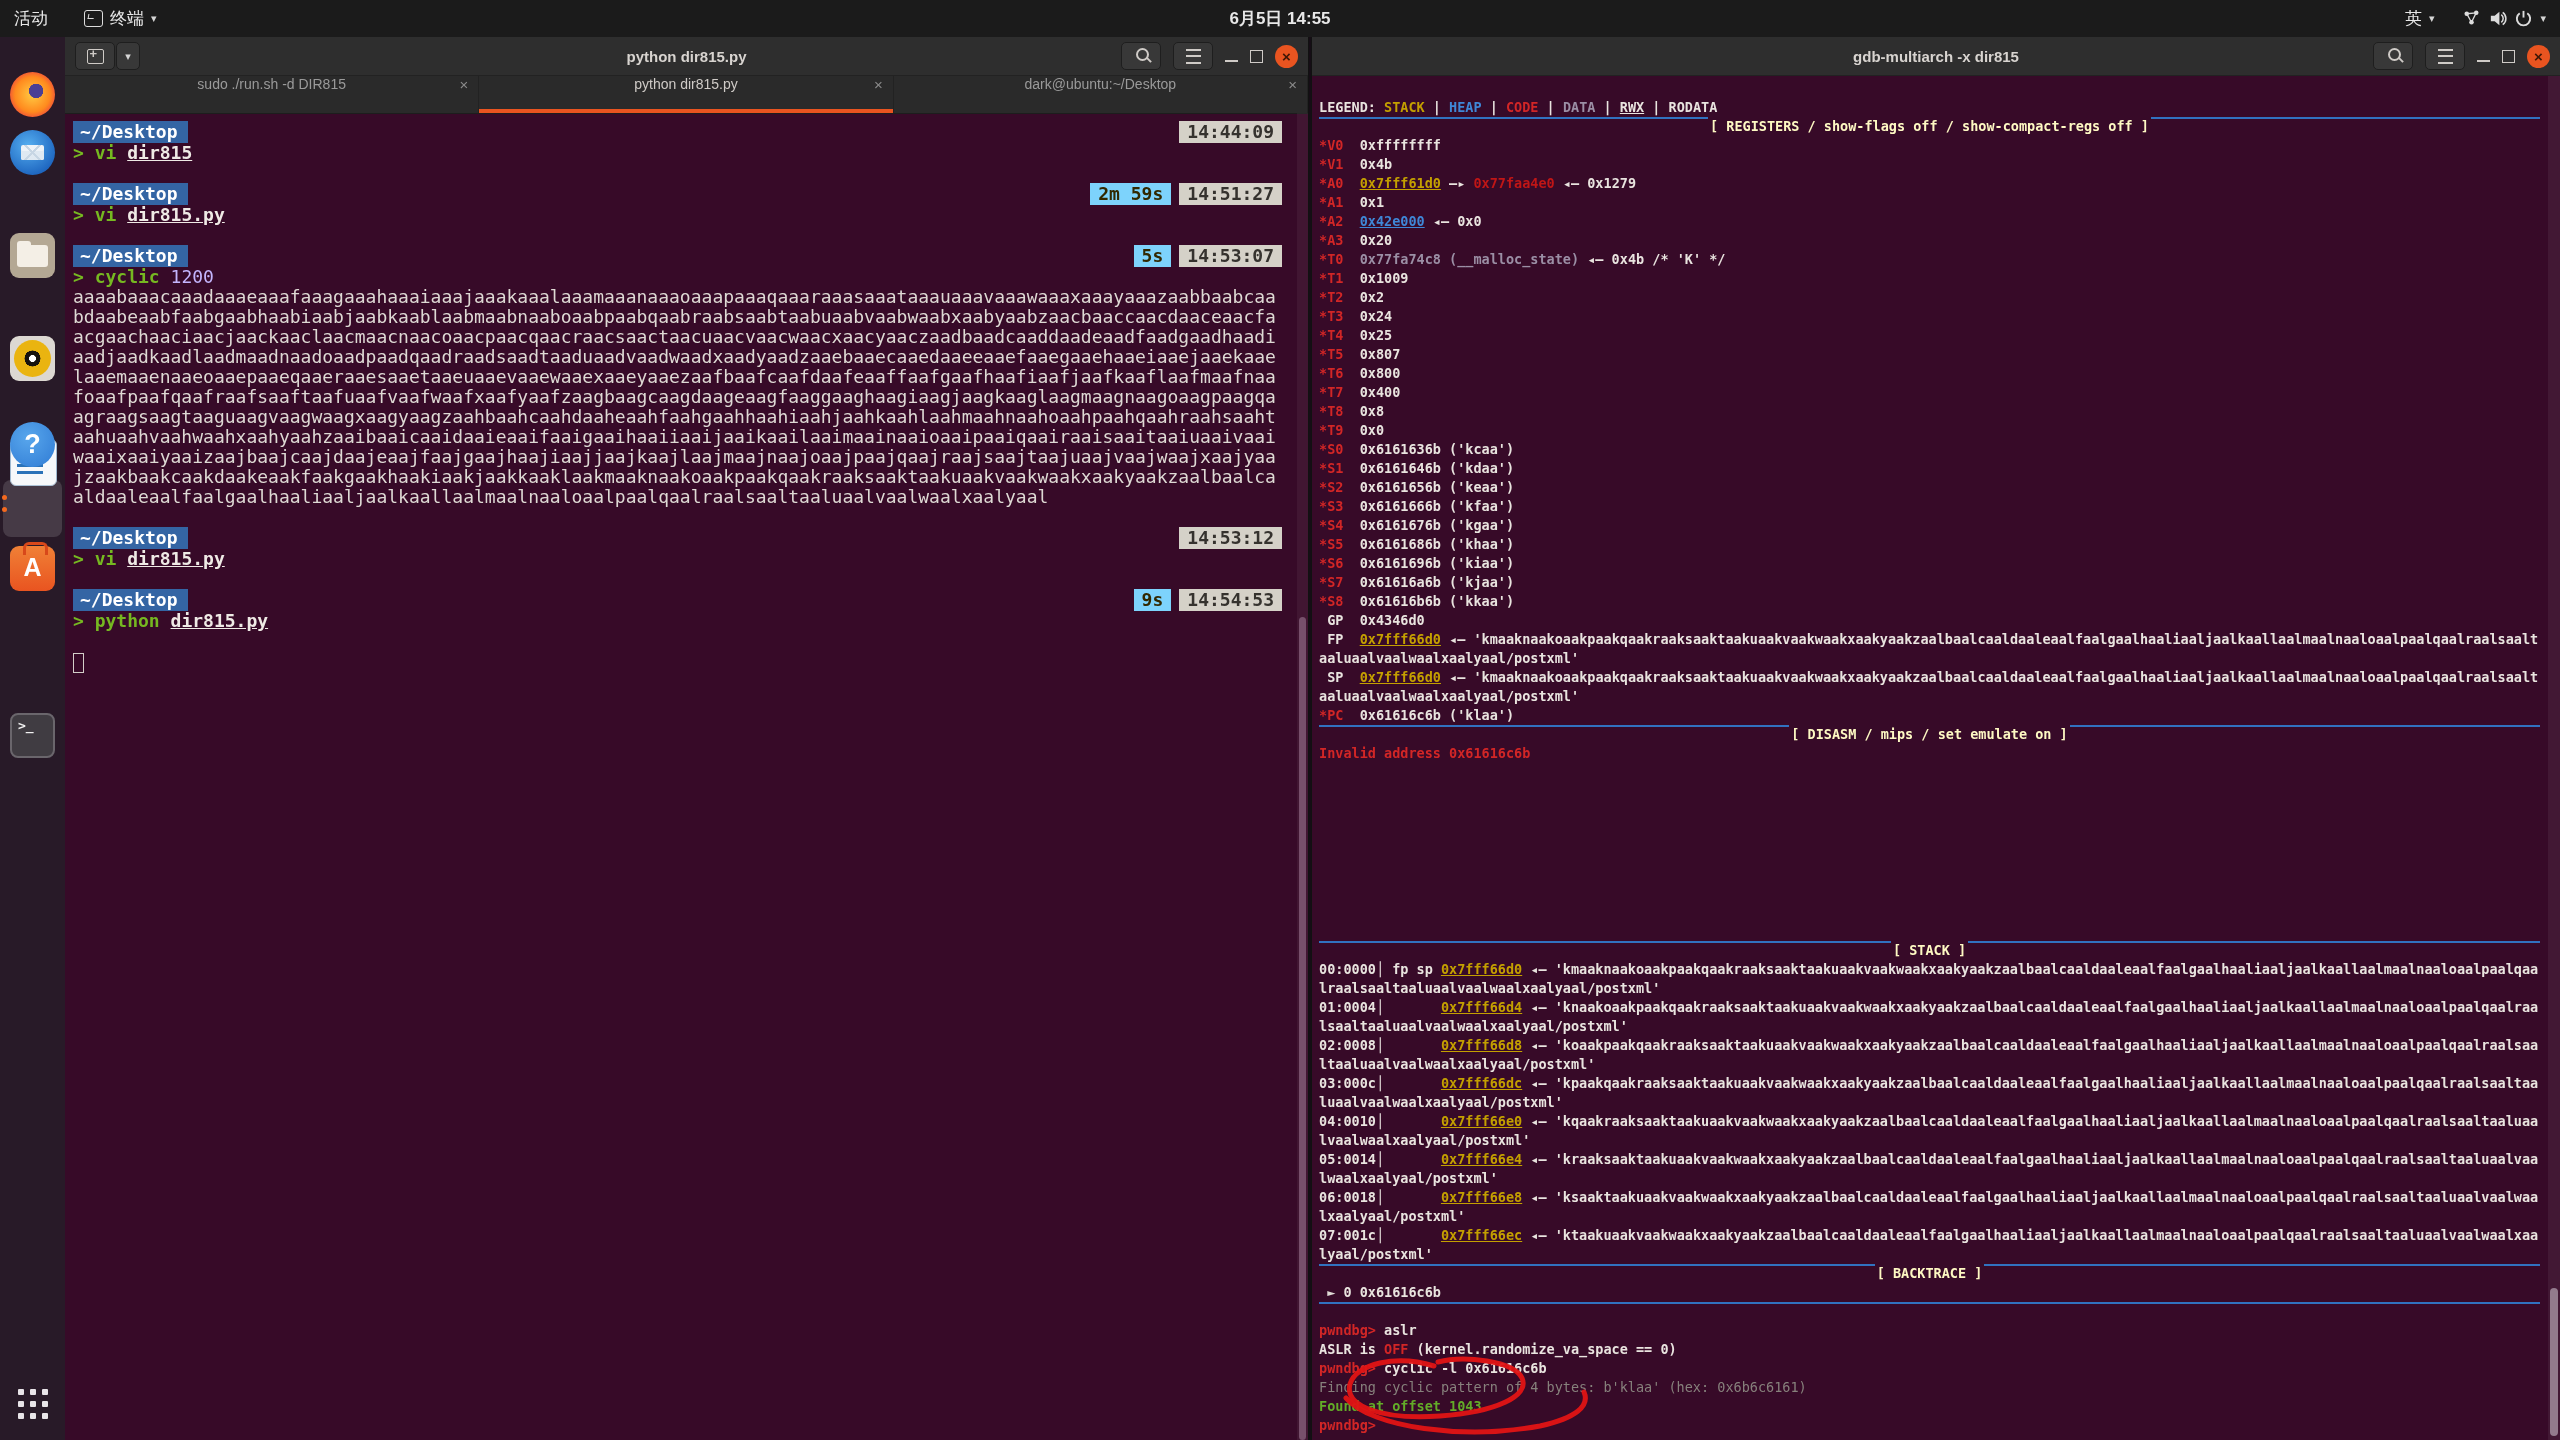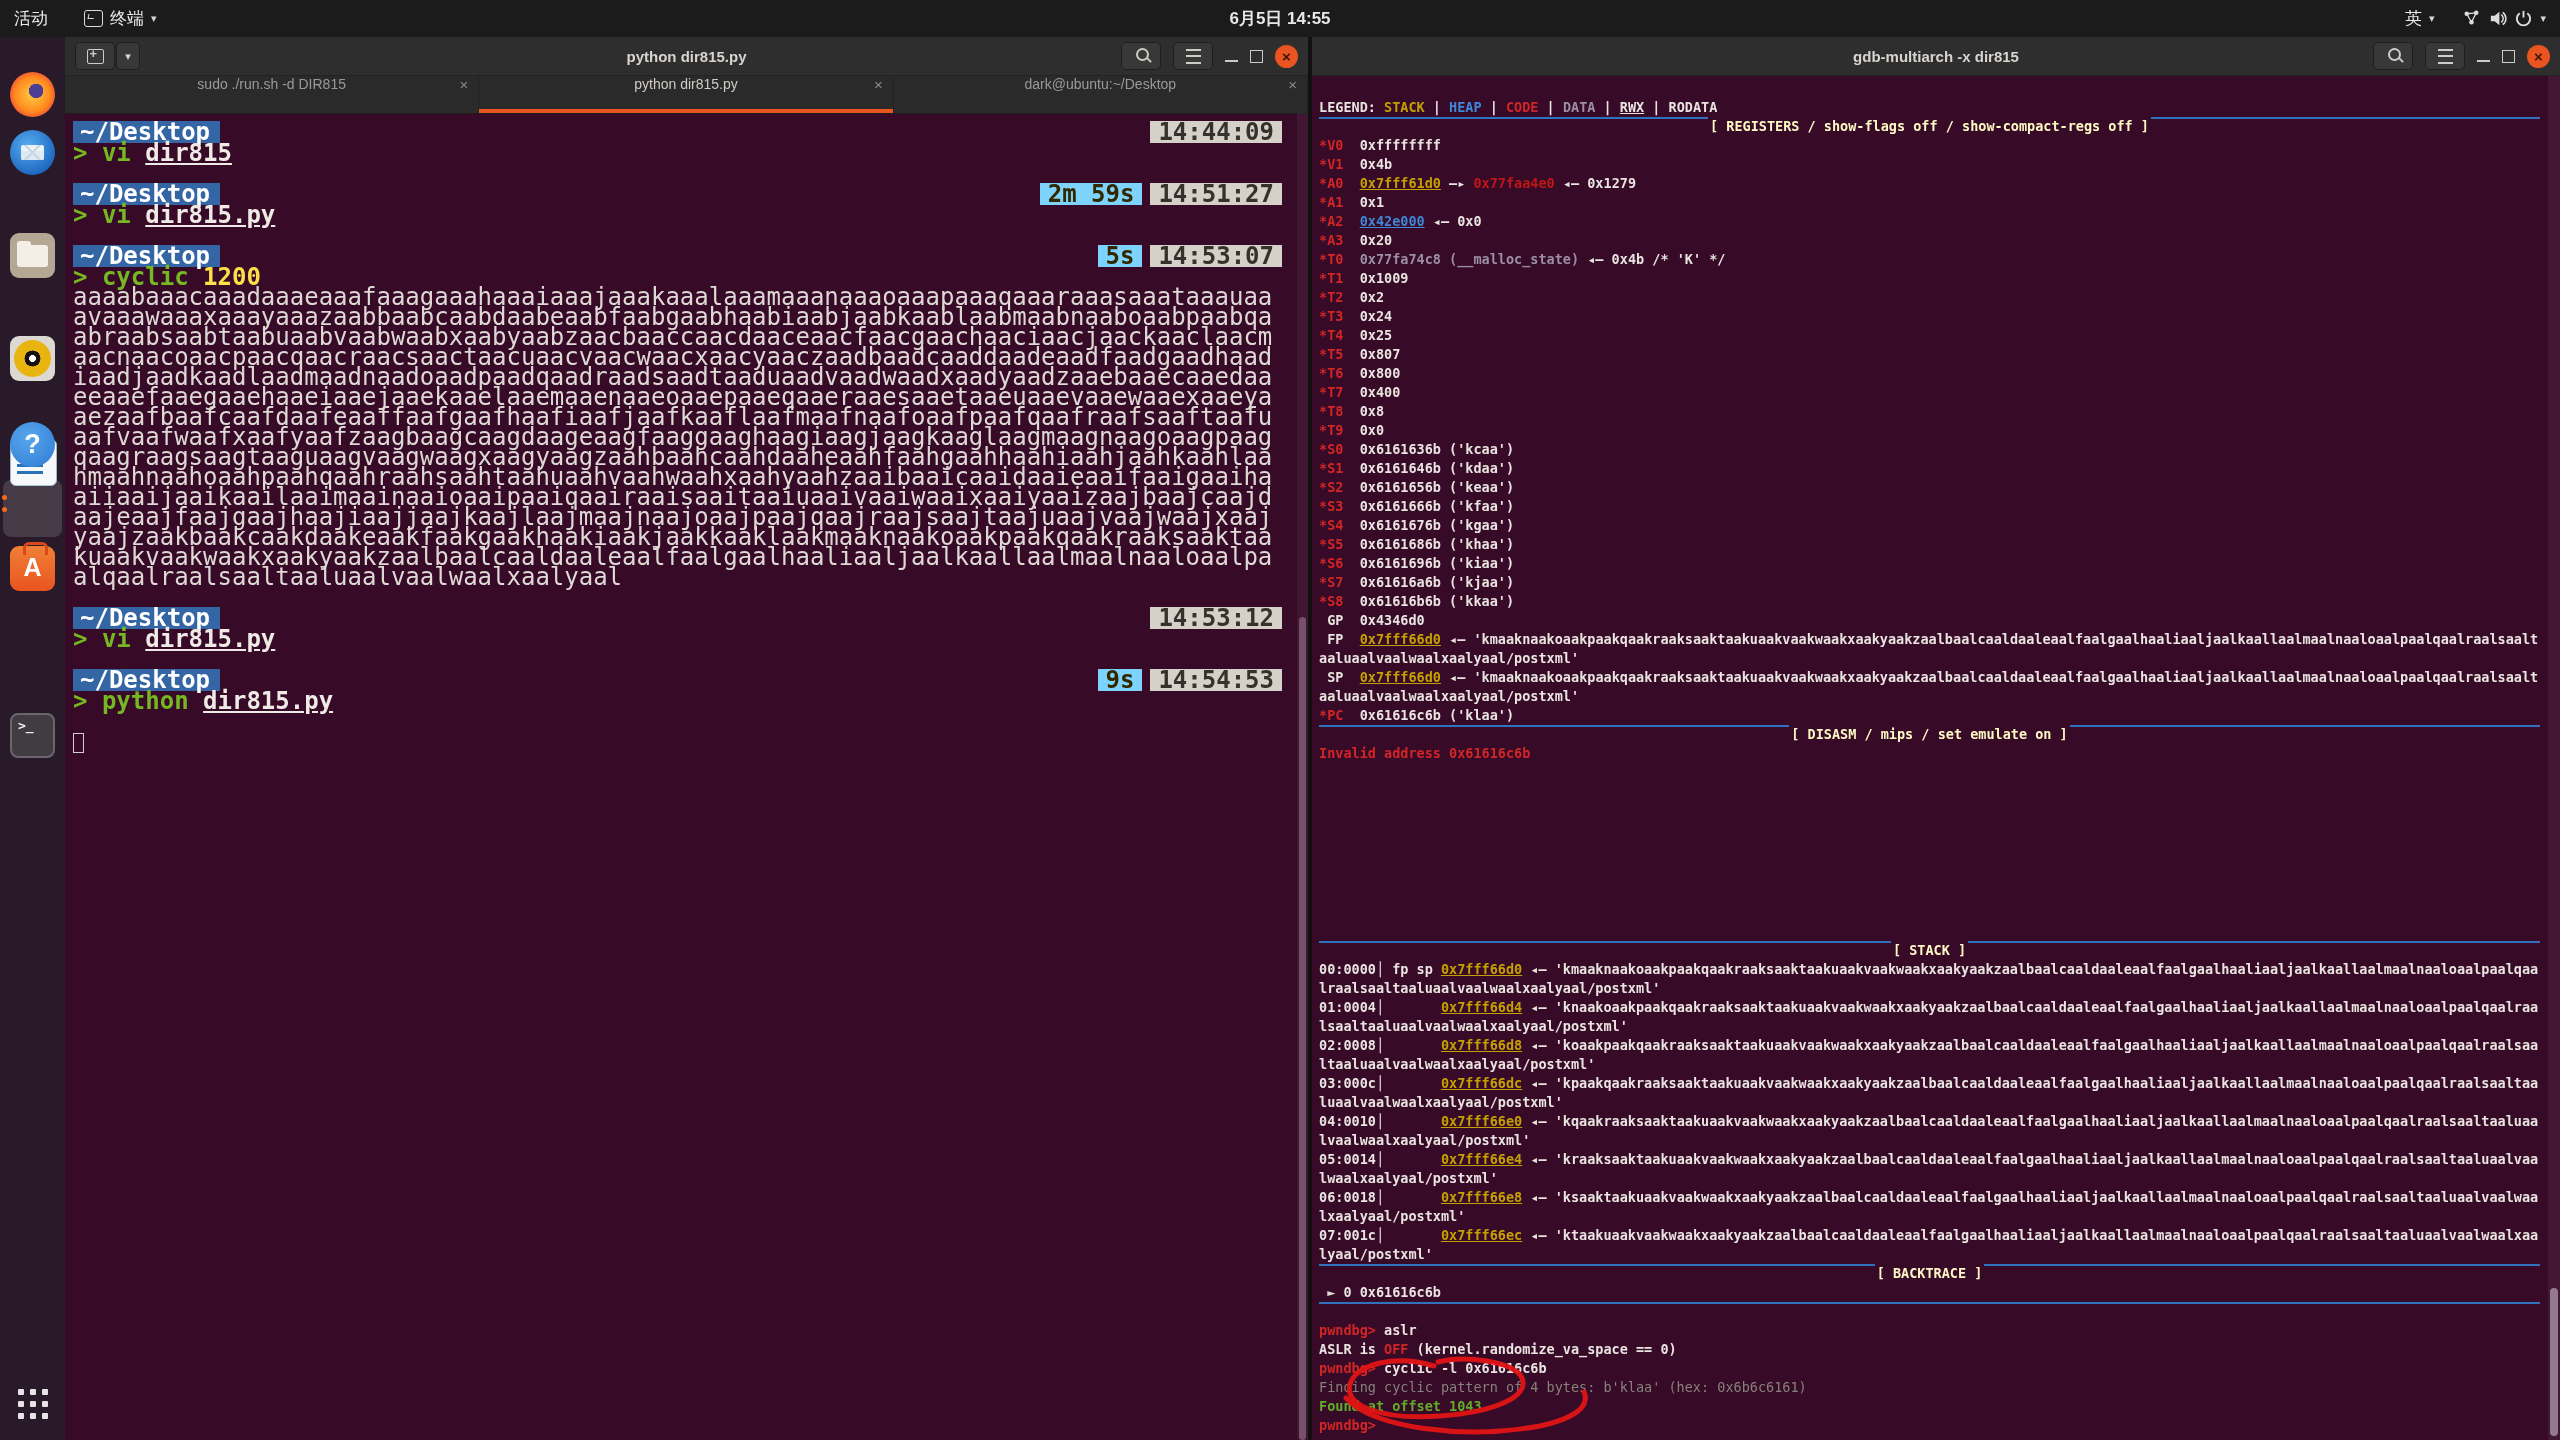--- a/index.html
+++ b/index.html
@@ -83,32 +83,32 @@
   .tabstrip{height:37px;display:flex;background:#2a2a2a;border-bottom:1px solid #1d1d1d;}
   .tab{flex:1;display:flex;align-items:flex-start;justify-content:center;position:relative;color:#9a9a9a;
     font-size:14px;border-right:1px solid #222;}
   .tab-label{max-width:85%;overflow:hidden;text-overflow:ellipsis;white-space:nowrap;}
   .tab-close{position:absolute;right:10px;color:#8b8b8b;font-size:15px;}
   .tab.active{color:#cfcbc7;}
   .tab.active::after{content:"";position:absolute;left:0;right:0;bottom:0;height:4px;background:#e95420;}
 
   
   #lt-body{position:absolute;left:0;right:0;top:76px;bottom:0;padding:8px 26px 0 8px;
-    font-size:24px;line-height:20px;color:#ded9d4;}
+    font-size:18px;line-height:20px;color:#ded9d4;}
   .lt-row{display:flex;align-items:center;justify-content:space-between;height:22px;}
   .chip-dir{background:#3465a4;color:#fff;font-weight:700;padding:0 10px 0 7px;height:22px;display:inline-flex;align-items:center;}
   .chips-right{display:flex;gap:8px;}
   .chip-time{background:#d5d1c8;color:#35322e;font-weight:700;padding:0 8px;height:22px;display:inline-flex;align-items:center;}
   .chip-dur{background:#7dd3fc;color:#322800;font-weight:700;padding:0 8px;height:22px;display:inline-flex;align-items:center;}
   .lt-cmd{height:20px;white-space:pre;}
   .lt-out{white-space:pre-wrap;word-break:break-all;color:#ded9d4;}
   .lt-gap{height:20px;}
   .c-g{color:#76b821;font-weight:700;}
   .c-wun{color:#efeae5;font-weight:700;text-decoration:underline;}
-  .c-wn{color:#fde047;font-weight:700;margin-top:16px;}
+  .c-wn{color:#c4b5fd;font-weight:400;margin-top:16px;}
   #lt-cursor{width:11px;height:20px;border:1.6px solid #d3cec9;box-sizing:border-box;margin-top:2px;}
   .lt-scroll{position:absolute;right:0;top:76px;bottom:0;width:11px;background:rgba(255,255,255,.05);}
   .lt-scroll i{position:absolute;left:2px;right:2px;top:38%;bottom:0;background:rgba(222,190,215,.35);border-radius:4px;}
 
   
   #rt-body{position:absolute;left:0;right:0;top:39px;bottom:0;padding:22px 20px 0 7px;
     font-size:13.5px;line-height:19px;color:#ded9d4;}
   .tline{white-space:pre-wrap;word-break:break-all;min-height:19px;}
   .psep{display:flex;align-items:flex-start;height:19px;color:#fef9c3;font-weight:700;}
   .psep i{flex:1;border-top:2.5px solid #3172c0;}

